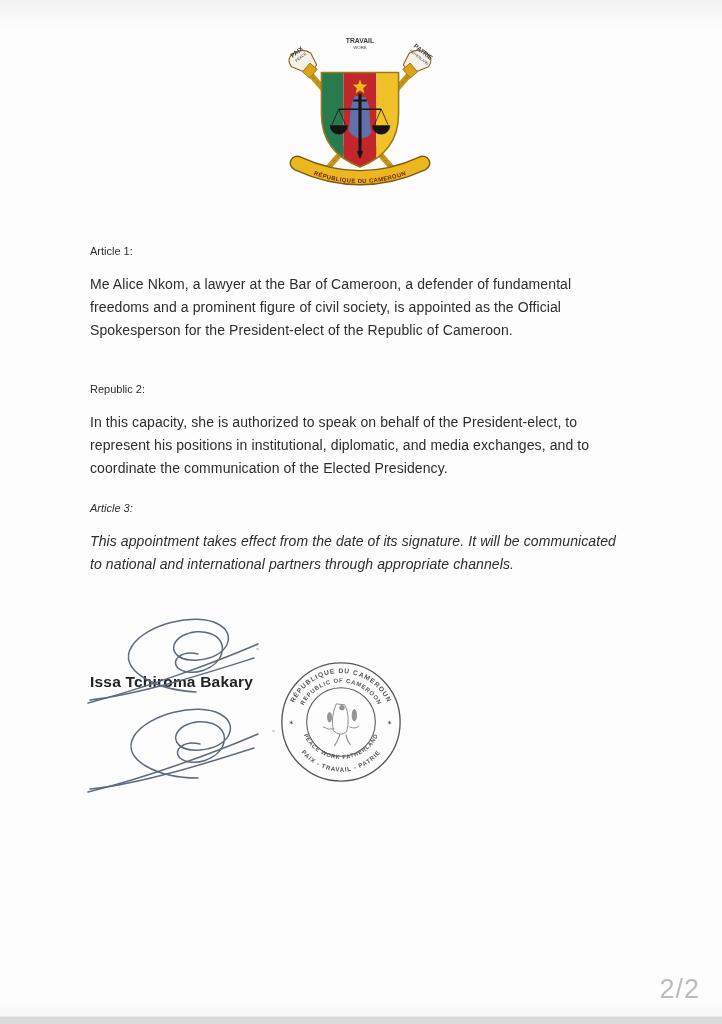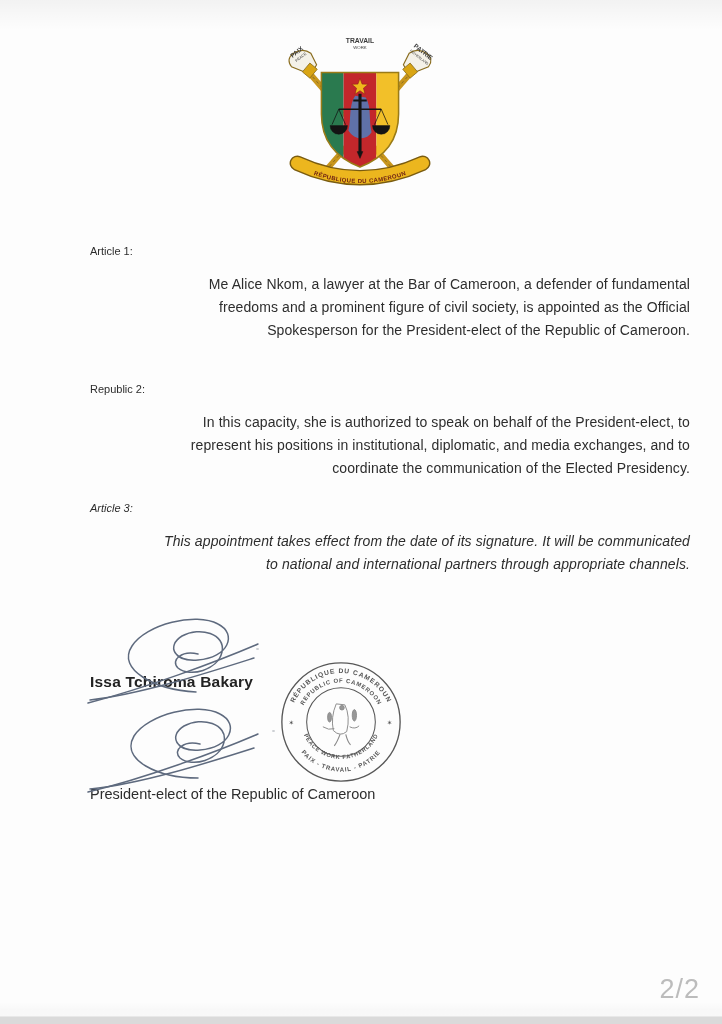--- a/index.html
+++ b/index.html
@@ -18,21 +18,21 @@
   .bottom-strip{
     position:absolute;left:0;bottom:0;width:722px;height:7px;
     background:#dadada;border-top:1px solid #e8e8e8;
   }
   .coat{position:absolute;left:278px;top:32px;width:164px;height:164px;}
   .article{position:absolute;left:90px;width:600px;color:#2d2d2d;}
   .article.a1{top:240px;}
   .article.a2{top:378px;}
   .article.a3{top:497px;font-style:italic;}
   .article-heading{font-size:11px;line-height:23px;margin:0 0 10px 0;font-weight:400;}
-  .article-body{font-size:14px;line-height:23px;margin:0;white-space:pre-line;letter-spacing:.1px;text-align:right;}
+  .article-body{font-size:14px;line-height:23px;margin:0;white-space:pre-line;letter-spacing:.1px;}
   .sig-svg{position:absolute;z-index:3;}
   .sig-1{left:86px;top:606px;}
   .sig-2{left:86px;top:694px;}
   .sig-name{
     position:absolute;left:90px;top:673px;z-index:2;
     font-size:15.5px;font-weight:700;color:#222;letter-spacing:.2px;
   }
   .sig-title{
     position:absolute;left:90px;top:786px;z-index:2;
     font-size:14.5px;color:#2d2d2d;
@@ -150,21 +150,20 @@
   <div class="sig-name">Issa Tchiroma Bakary</div>
 
   <svg class="sig-svg sig-2" width="188" height="100" viewBox="0 0 188 100">
     <g fill="none" stroke="#5e6a7e" stroke-width="1.5" stroke-linecap="round">
       <path d="M 112 84 C 72 84 34 66 48 42 C 62 20 112 8 134 20 C 154 30 144 54 114 56 C 90 58 82 42 98 32 C 116 22 142 30 138 48 C 134 66 106 74 94 64 C 86 56 98 46 114 50"></path>
       <path d="M 2 98 C 60 84 130 58 172 40"></path>
       <path d="M 4 95 C 56 90 124 68 168 54"></path>
     </g>
   </svg>
 
-  <div class="sig-title">President-elect of the Republic of Cameroon</div>
 
   <svg class="stamp" width="128" height="124" viewBox="0 0 130 130">
     <defs>
       <path id="stOuterTop" d="M 12 78 A 54 54 0 1 1 118 78"></path>
       <path id="stInnerTop" d="M 22 77 A 44 44 0 1 1 108 77"></path>
       <path id="stInnerBot" d="M 23 70 A 43 43 0 0 0 107 70"></path>
       <path id="stOuterBot" d="M 12 64 A 53 53 0 0 0 118 64"></path>
     </defs>
     <g stroke="#4a4a4a" fill="none">
       <circle cx="65" cy="65" r="62" stroke-width="1.4"></circle>

